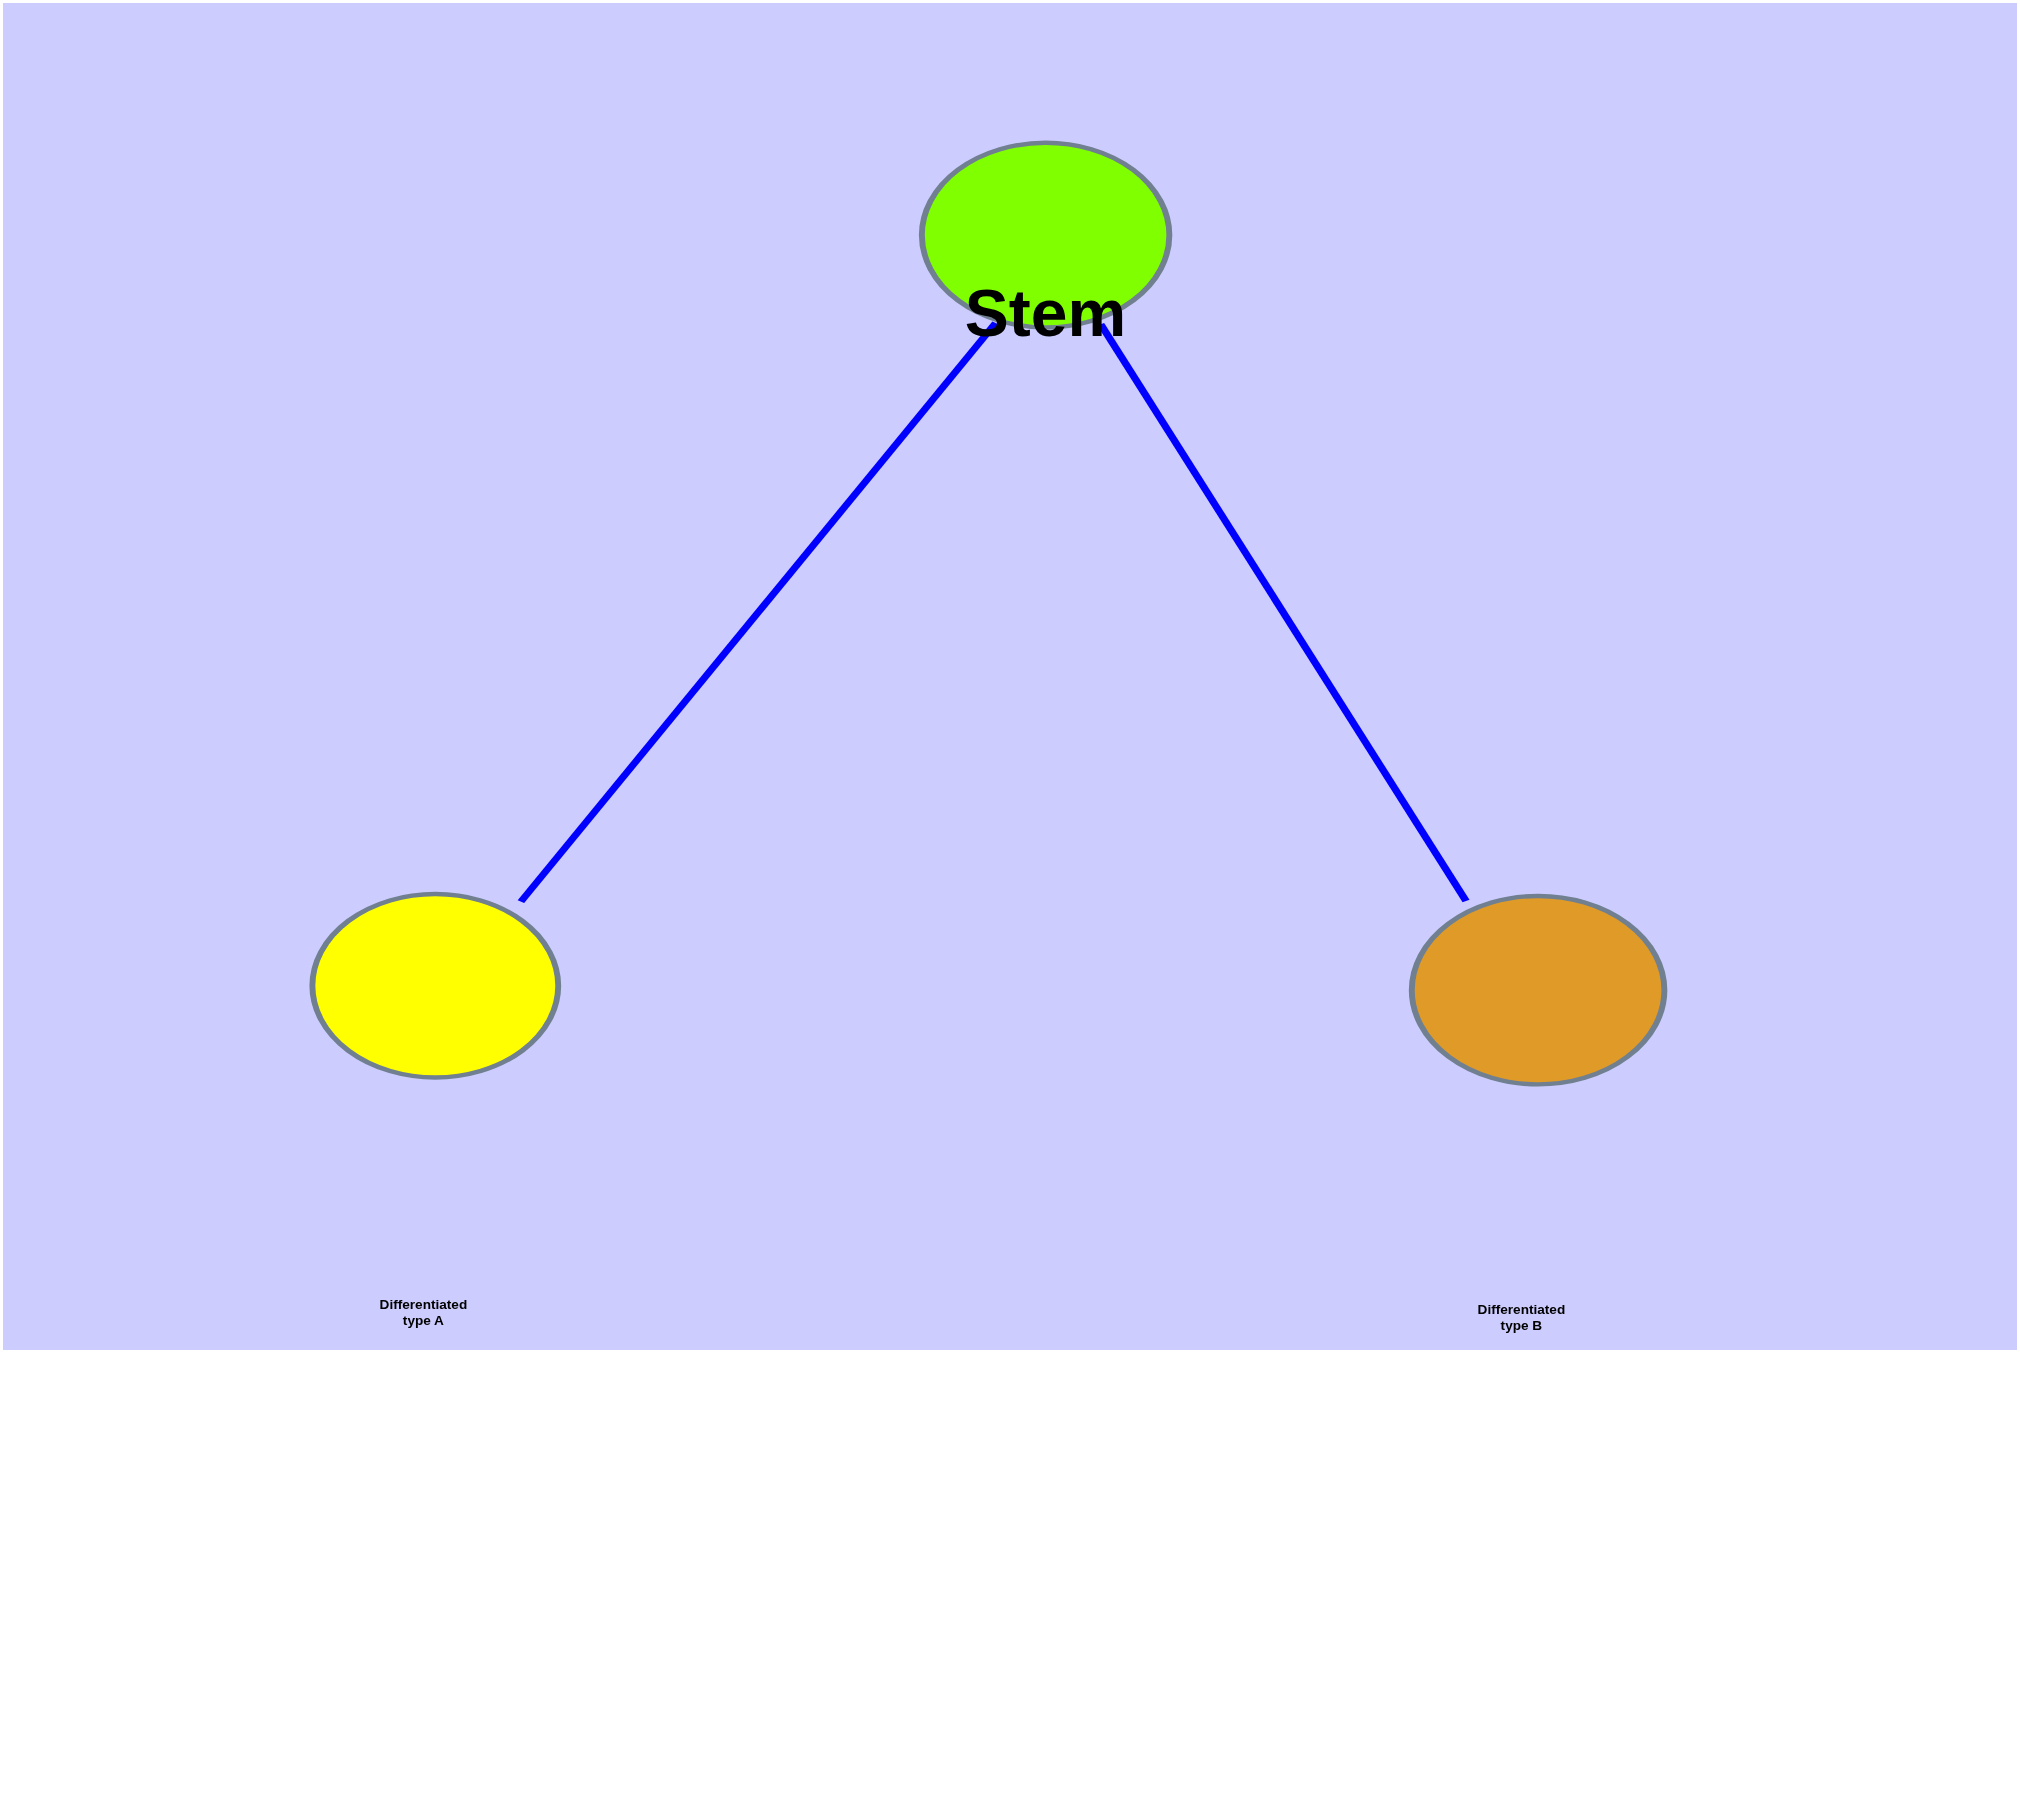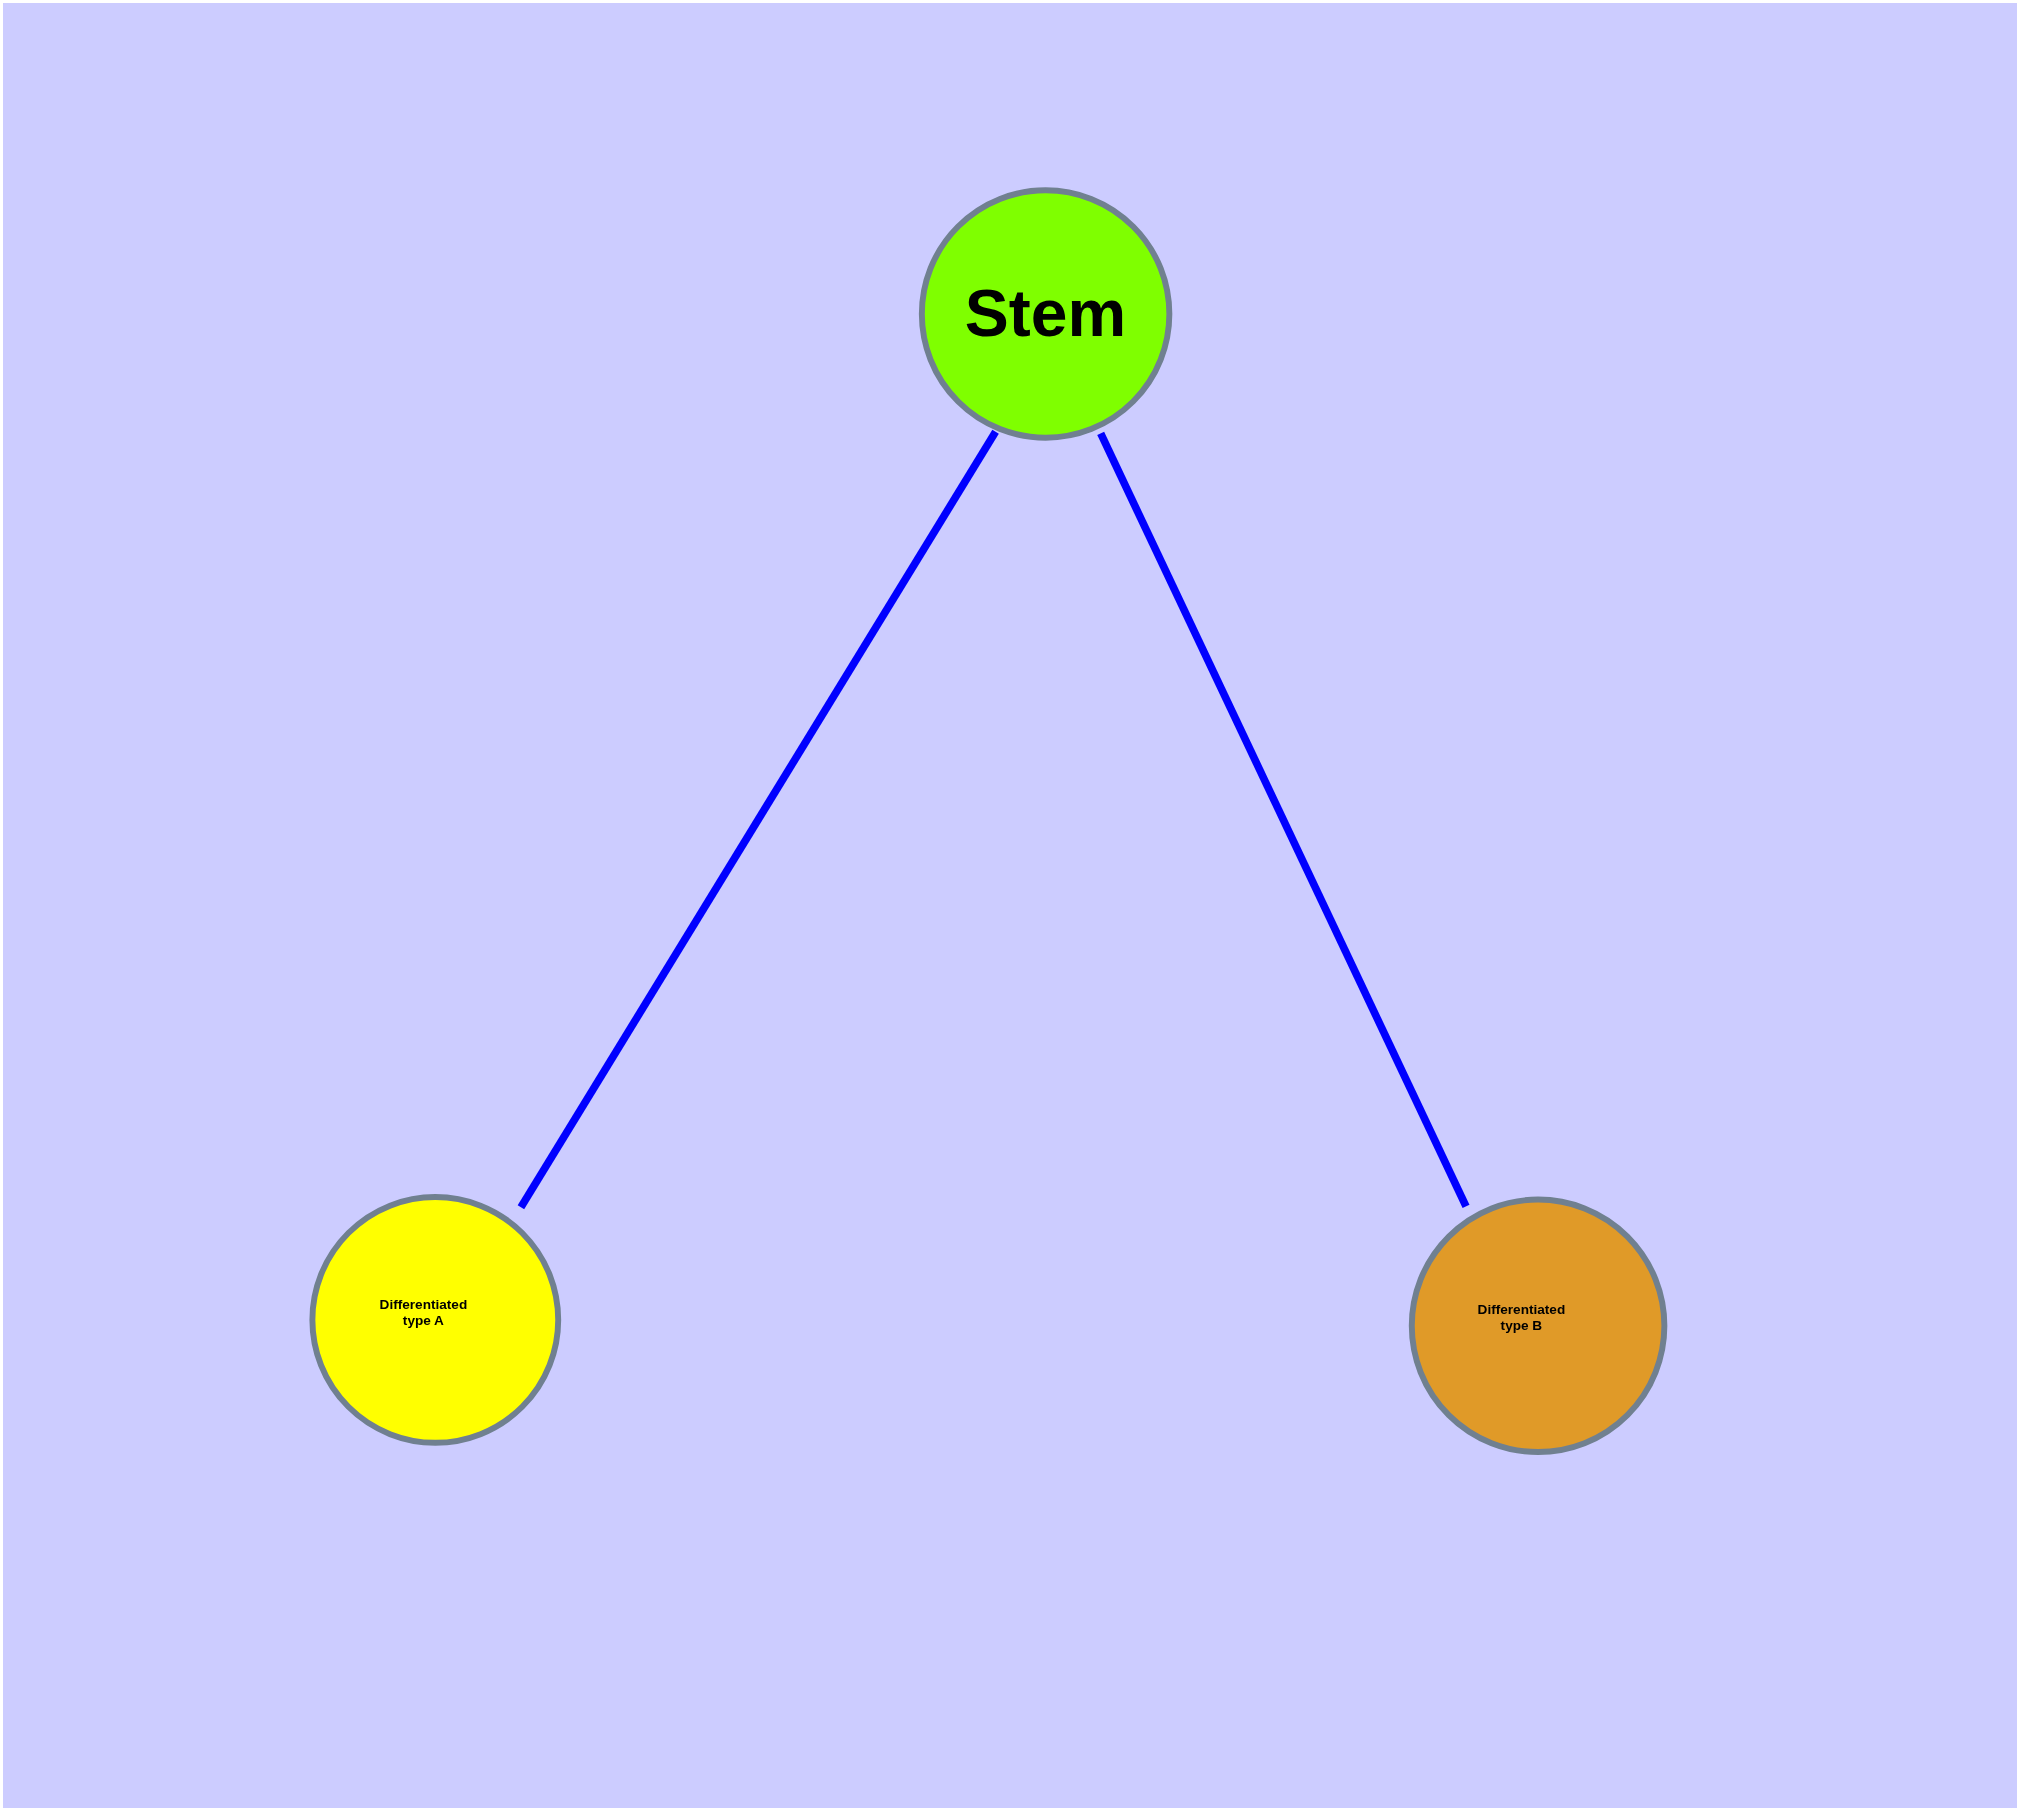--- a/index.html
+++ b/index.html
@@ -14,21 +14,21 @@
     height: 1812px;
     background: #ffffff;
     overflow: hidden;
     font-family: "Liberation Sans", sans-serif;
   }
   #plot-area {
     position: absolute;
     left: 3.4px;
     top: 3.4px;
     width: 2014px;
-    height: 1805px;
+    height: 1347px;
     background: #ccccff;
   }
   #graph-svg {
     position: absolute;
     left: 0;
     top: 0;
     width: 100%;
     height: 100%;
     display: block;
   }

